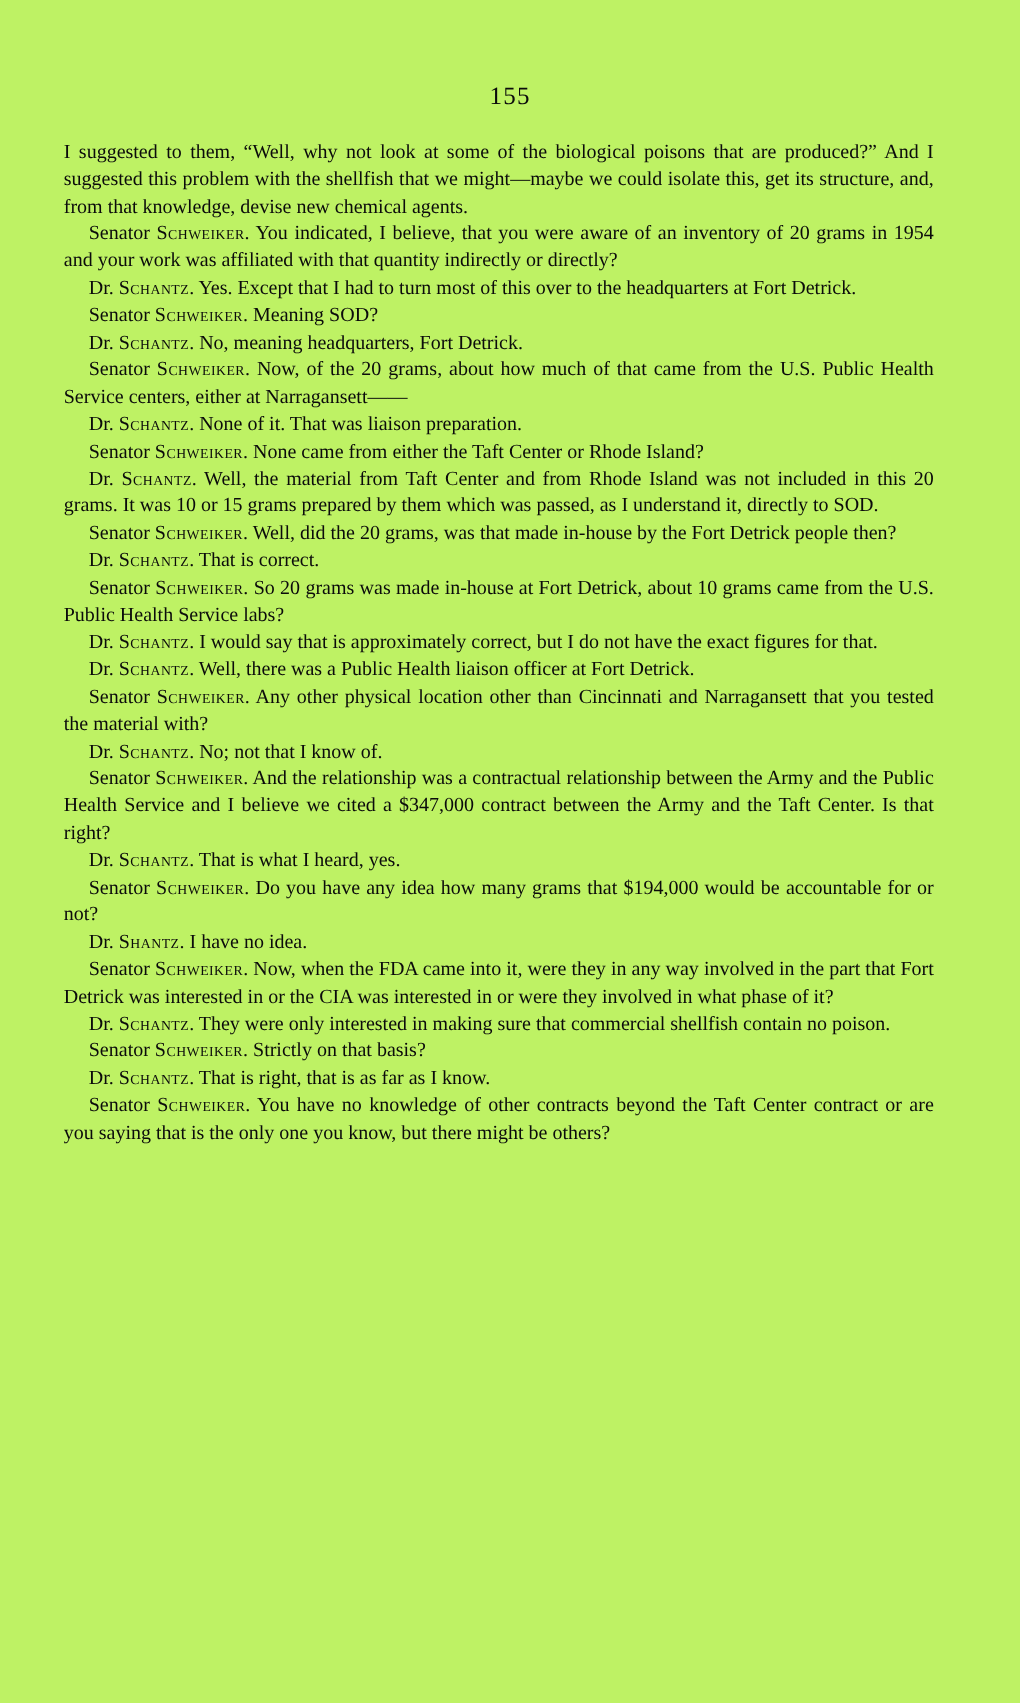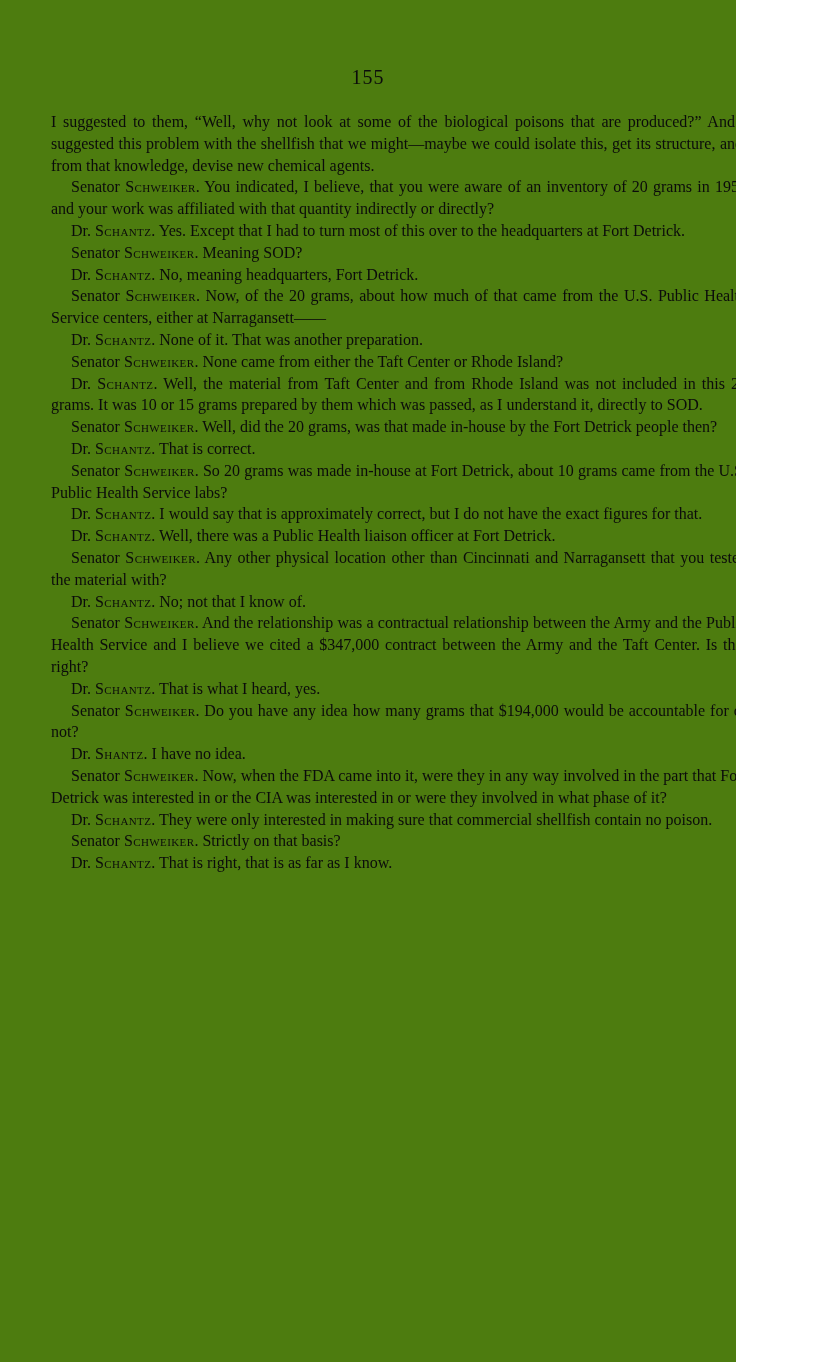--- a/index.html
+++ b/index.html
@@ -2,23 +2,23 @@
 <html><head>
 <meta charset="utf-8">
 <style>
   html, body {
     margin: 0;
     padding: 0;
     background: #ffffff;
   }
   .page {
     position: relative;
-    width: 736px;
+    width: 816px;
     height: 1362px;
-    background: #4d7c0f;
+    background: #bef264;
     overflow: hidden;
     font-family: "Liberation Serif", "DejaVu Serif", serif;
     color: #0b0b0b;
   }
   .page-number {
     position: absolute;
     top: 66px;
     left: 0;
     width: 100%;
     text-align: center;
@@ -53,32 +53,33 @@
 <div class="page">
   <div class="page-number">155</div>
 
   <div class="content">
     <p class="first"><span></span><span class="sc"></span><span>I suggested to them, “Well, why not look at some of the biological poisons that are produced?” And I suggested this problem with the shellfish that we might—maybe we could isolate this, get its structure, and, from that knowledge, devise new chemical agents.</span></p>
     <p><span>Senator </span><span class="sc">Schweiker</span><span>. You indicated, I believe, that you were aware of an inventory of 20 grams in 1954 and your work was affiliated with that quantity indirectly or directly?</span></p>
     <p><span>Dr. </span><span class="sc">Schantz</span><span>. Yes. Except that I had to turn most of this over to the headquarters at Fort Detrick.</span></p>
     <p><span>Senator </span><span class="sc">Schweiker</span><span>. Meaning SOD?</span></p>
     <p><span>Dr. </span><span class="sc">Schantz</span><span>. No, meaning headquarters, Fort Detrick.</span></p>
     <p><span>Senator </span><span class="sc">Schweiker</span><span>. Now, of the 20 grams, about how much of that came from the U.S. Public Health Service centers, either at Narragansett——</span></p>
-    <p><span>Dr. </span><span class="sc">Schantz</span><span>. None of it. That was another preparation.</span></p>
+    <p><span>Dr. </span><span class="sc">Schantz</span><span>. None of it. That was liaison preparation.</span></p>
     <p><span>Senator </span><span class="sc">Schweiker</span><span>. None came from either the Taft Center or Rhode Island?</span></p>
     <p><span>Dr. </span><span class="sc">Schantz</span><span>. Well, the material from Taft Center and from Rhode Island was not included in this 20 grams. It was 10 or 15 grams prepared by them which was passed, as I understand it, directly to SOD.</span></p>
     <p><span>Senator </span><span class="sc">Schweiker</span><span>. Well, did the 20 grams, was that made in-house by the Fort Detrick people then?</span></p>
     <p><span>Dr. </span><span class="sc">Schantz</span><span>. That is correct.</span></p>
     <p><span>Senator </span><span class="sc">Schweiker</span><span>. So 20 grams was made in-house at Fort Detrick, about 10 grams came from the U.S. Public Health Service labs?</span></p>
     <p><span>Dr. </span><span class="sc">Schantz</span><span>. I would say that is approximately correct, but I do not have the exact figures for that.</span></p>
     <p><span>Dr. </span><span class="sc">Schantz</span><span>. Well, there was a Public Health liaison officer at Fort Detrick.</span></p>
     <p><span>Senator </span><span class="sc">Schweiker</span><span>. Any other physical location other than Cincinnati and Narragansett that you tested the material with?</span></p>
     <p><span>Dr. </span><span class="sc">Schantz</span><span>. No; not that I know of.</span></p>
     <p><span>Senator </span><span class="sc">Schweiker</span><span>. And the relationship was a contractual relationship between the Army and the Public Health Service and I believe we cited a $347,000 contract between the Army and the Taft Center. Is that right?</span></p>
     <p><span>Dr. </span><span class="sc">Schantz</span><span>. That is what I heard, yes.</span></p>
     <p><span>Senator </span><span class="sc">Schweiker</span><span>. Do you have any idea how many grams that $194,000 would be accountable for or not?</span></p>
     <p><span>Dr. </span><span class="sc">Shantz</span><span>. I have no idea.</span></p>
     <p><span>Senator </span><span class="sc">Schweiker</span><span>. Now, when the FDA came into it, were they in any way involved in the part that Fort Detrick was interested in or the CIA was interested in or were they involved in what phase of it?</span></p>
     <p><span>Dr. </span><span class="sc">Schantz</span><span>. They were only interested in making sure that commercial shellfish contain no poison.</span></p>
     <p><span>Senator </span><span class="sc">Schweiker</span><span>. Strictly on that basis?</span></p>
     <p><span>Dr. </span><span class="sc">Schantz</span><span>. That is right, that is as far as I know.</span></p>
+    <p><span>Senator </span><span class="sc">Schweiker</span><span>. You have no knowledge of other contracts beyond the Taft Center contract or are you saying that is the only one you know, but there might be others?</span></p>
   </div>
 </div>
 
 </body></html>

